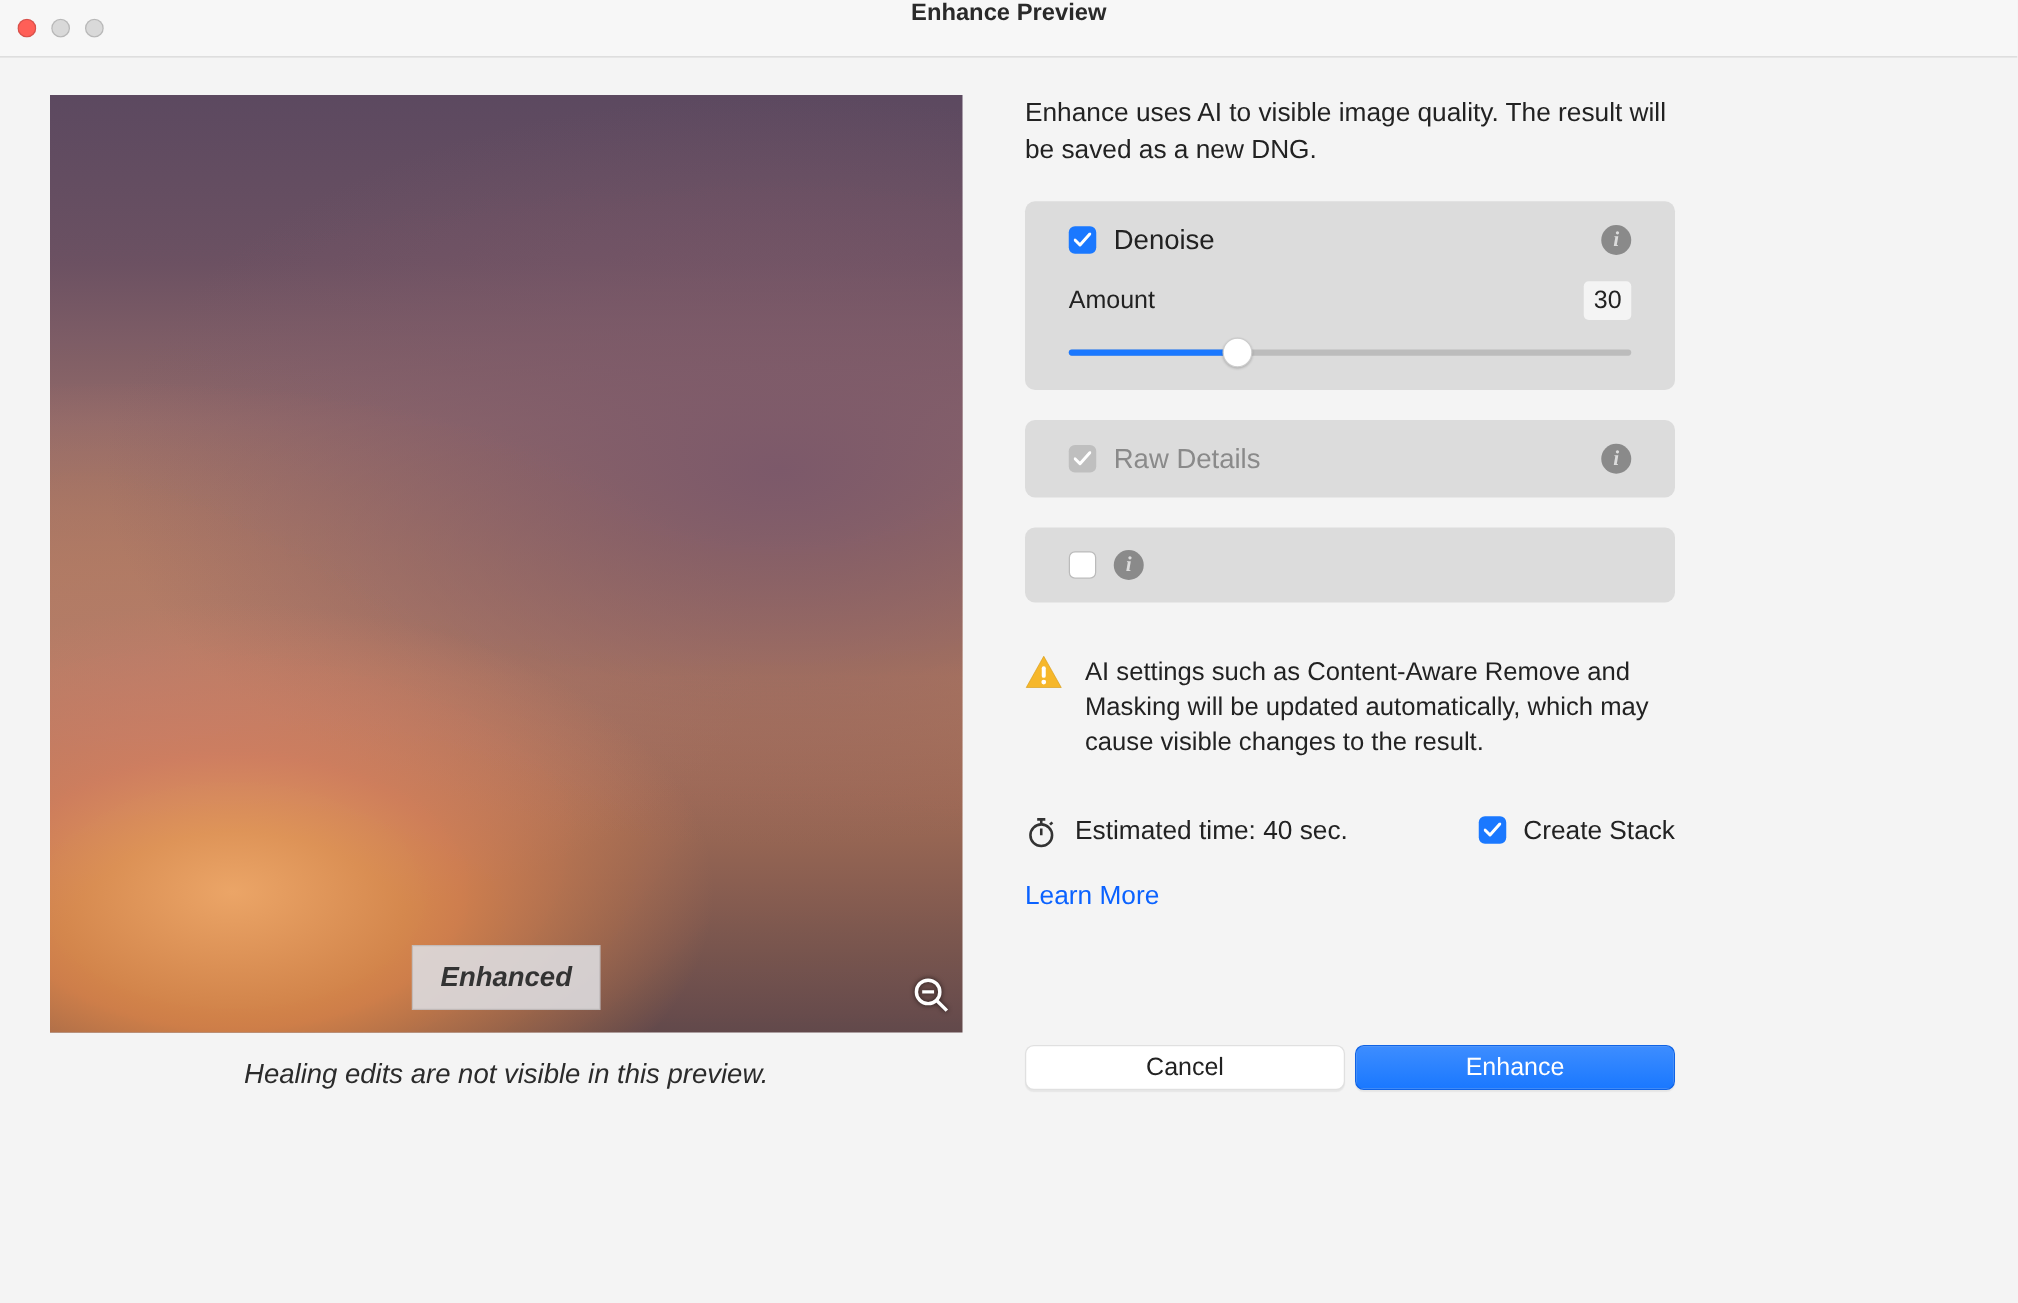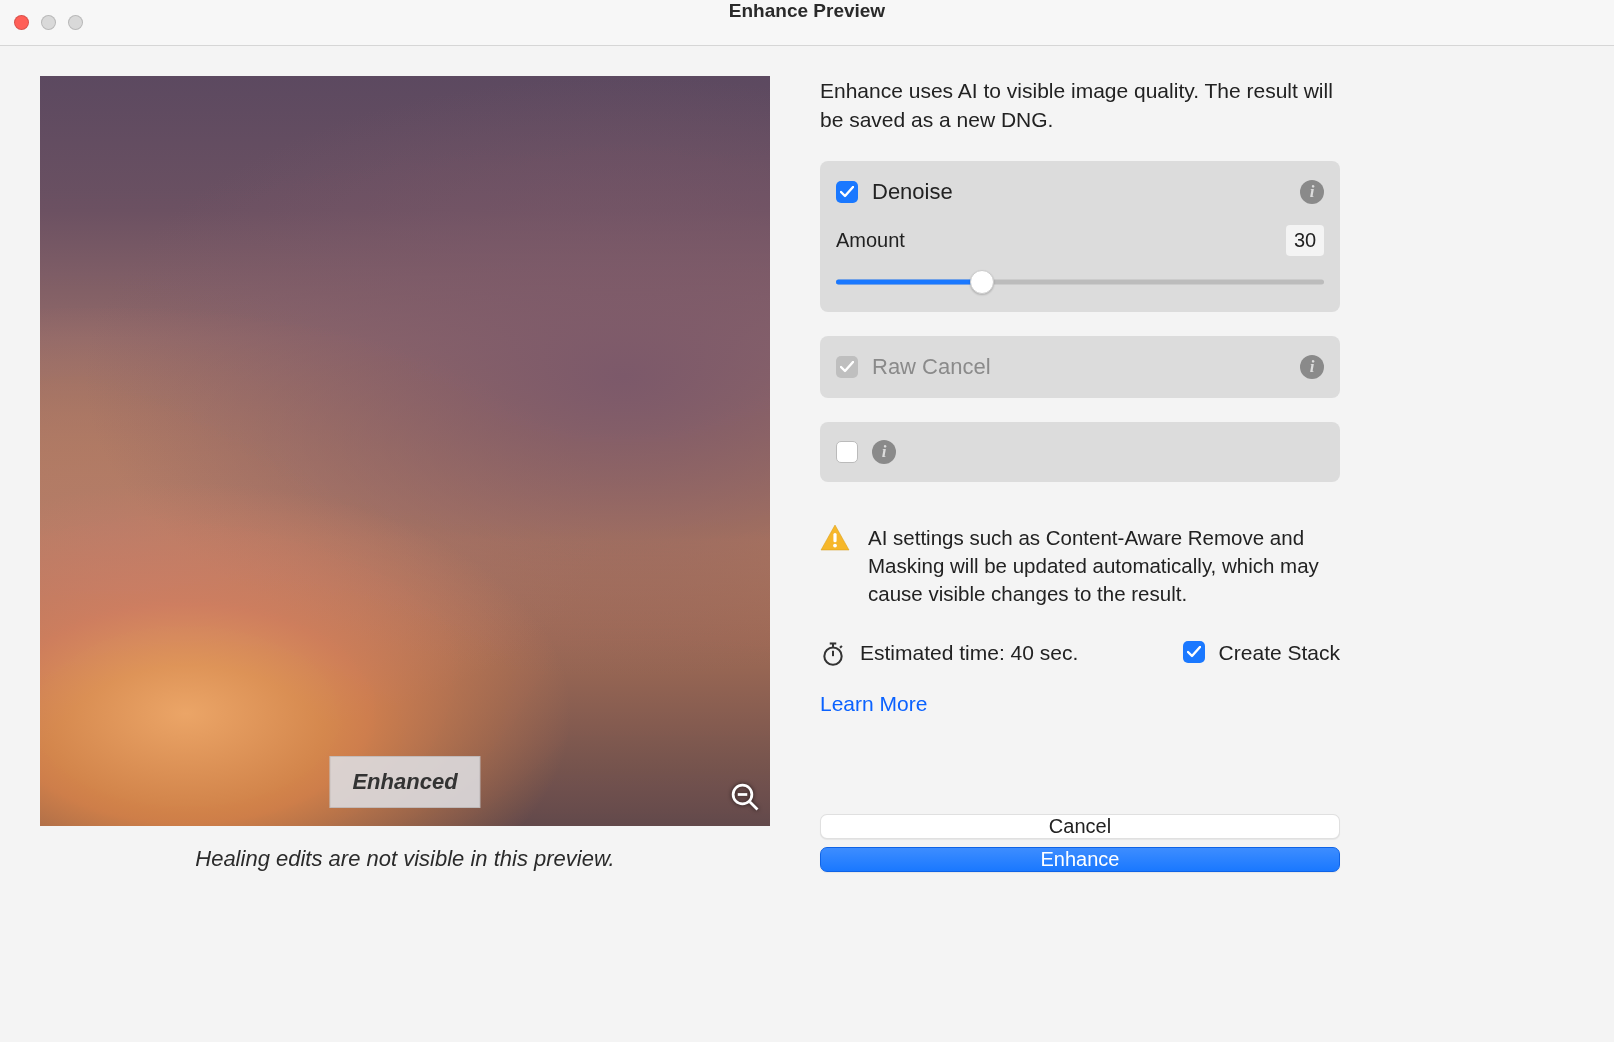--- a/index.html
+++ b/index.html
@@ -98,21 +98,21 @@
   }
   .intro {
     font-size: 21px;
     line-height: 1.4;
     margin-bottom: 26px;
   }
   .panel {
     background: #dcdcdc;
     border-radius: 8px;
     margin-bottom: 24px;
-    padding: 18px 16px;
+    padding: 18px 35px;
   }
   .panel.disabled .panel-label { color: #8a8a8a; }
   .panel-header {
     display: flex;
     align-items: center;
     gap: 14px;
   }
   .checkbox {
     width: 22px; height: 22px;
     border-radius: 5px;
@@ -194,21 +194,21 @@
     background: #fff;
     border: 1px solid #ccc;
     border-radius: 50%;
     transform: translate(-50%, -50%);
     box-shadow: 0 1px 2px rgba(0,0,0,0.2);
   }
   .warning-row {
     display: flex;
     gap: 18px;
     margin-top: 18px;
-    margin-bottom: 32px;
+    margin-bottom: 44px;
   }
   .warning-icon svg { display:block; }
   .warning-text {
     font-size: 20.5px;
     line-height: 1.38;
   }
   .info-row {
     display: flex;
     align-items: flex-start;
     gap: 14px;
@@ -220,21 +220,20 @@
     color: #0a62ff;
     font-size: 21px;
     text-decoration: none;
     cursor: pointer;
   }
   .button-row {
     display: flex;
     gap: 8px;
     margin-top: auto;
     padding-top: 40px;
-    flex-direction: column;
   }
   .btn {
     flex: 1;
     height: 36px;
     border-radius: 7px;
     font-size: 20px;
     display: flex;
     align-items: center;
     justify-content: center;
     cursor: pointer;
@@ -300,21 +299,21 @@
       </div>
     </div>
 
     <div class="panel disabled">
       <div class="panel-header">
         <span class="checkbox disabled-checked">
           <svg class="check-svg" viewBox="0 0 14 12" fill="none">
               <path d="M1 6 L5 10 L13 1" stroke-width="2.4" stroke-linecap="round" stroke-linejoin="round"></path>
             </svg>
         </span>
-        <span class="panel-label">Raw Cancel</span>
+        <span class="panel-label">Raw Details</span>
         <span class="info-icon">i</span>
       </div>
     </div>
 
     <div class="panel disabled">
       <div class="panel-header">
         <span class="checkbox unchecked"></span>
         <span class="info-icon">i</span>
       </div>
     </div>

